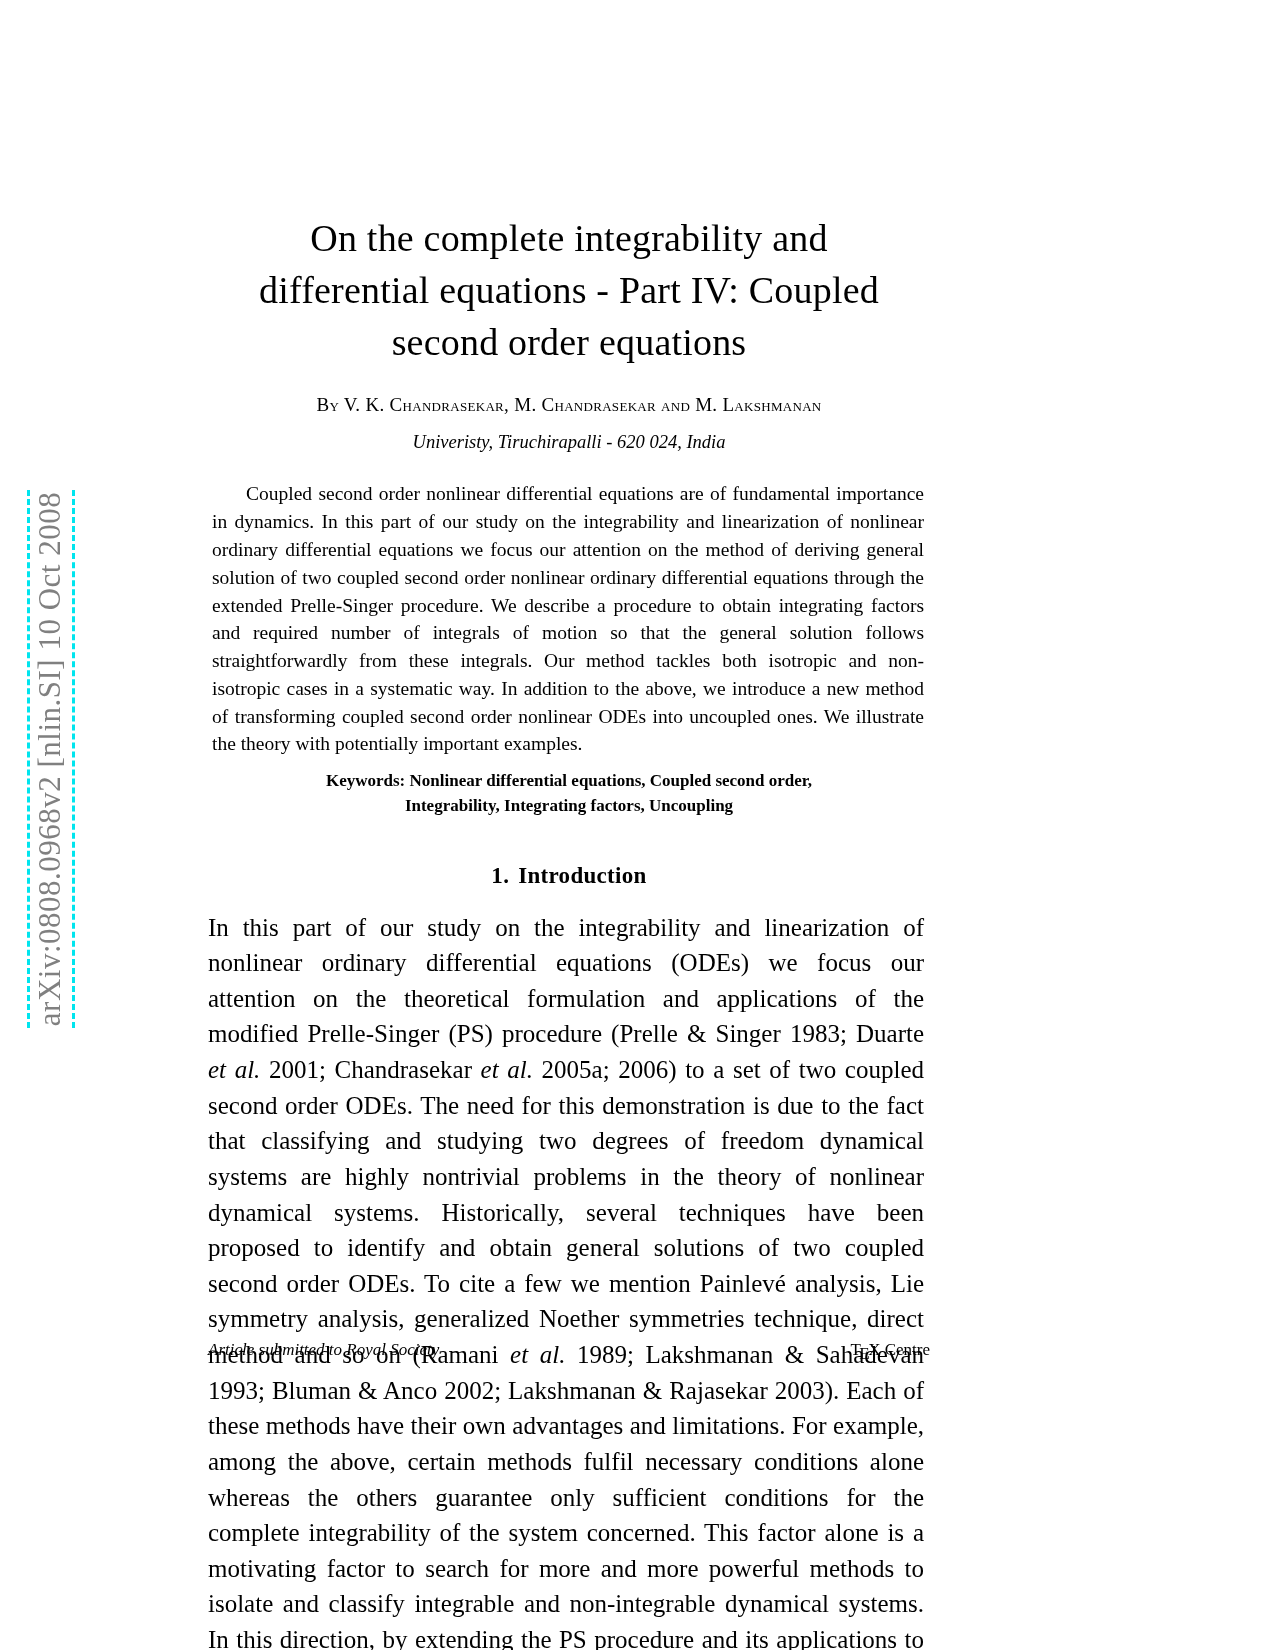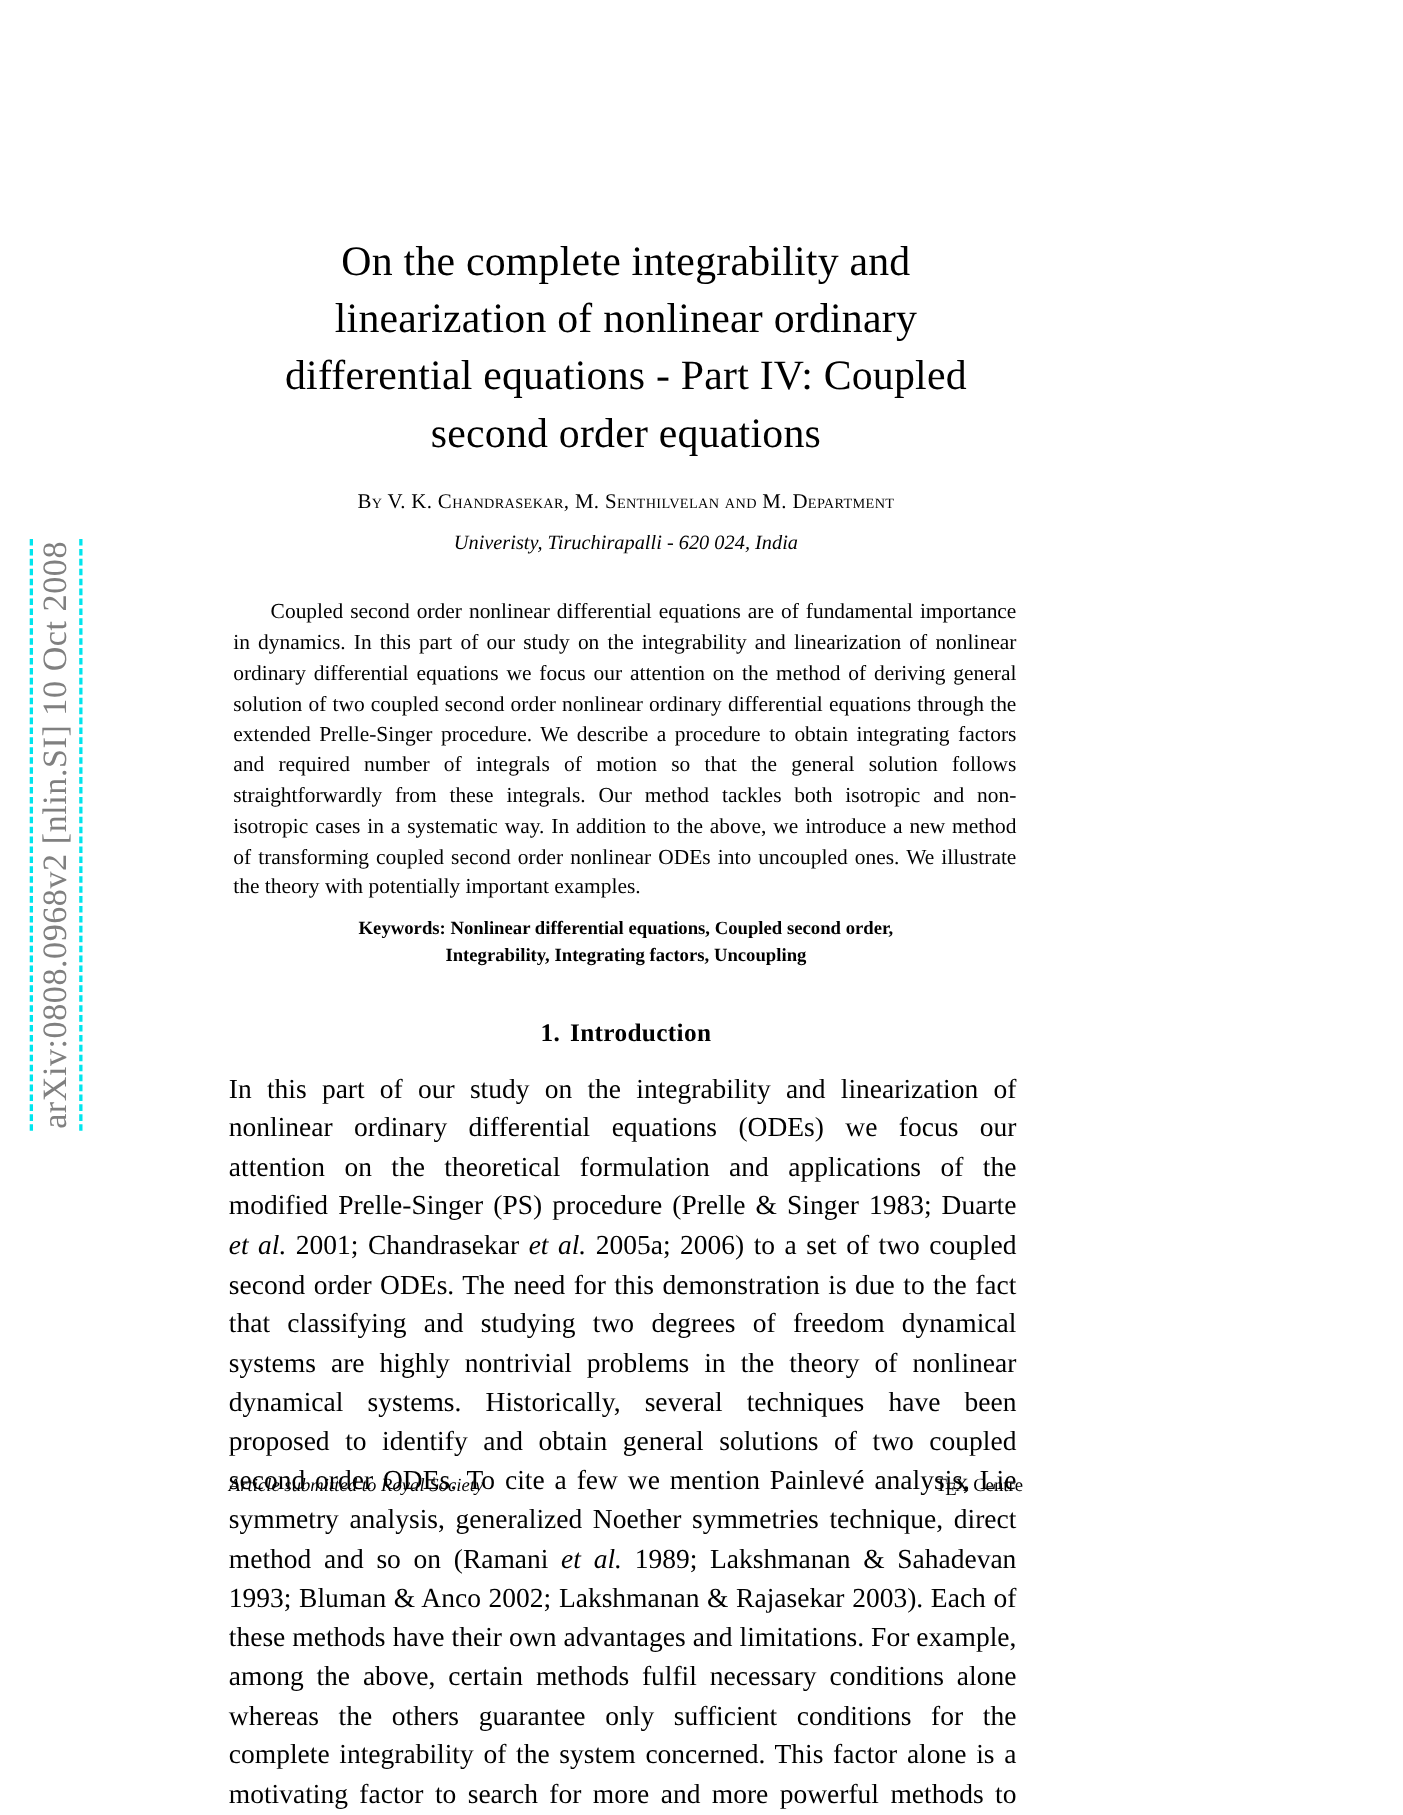--- a/index.html
+++ b/index.html
@@ -75,21 +75,21 @@
     margin-top: 13px;
     text-align: center;
     font-style: italic;
     font-size: 18.5px;
     line-height: 1.42;
   }
   #affiliation .aline { display: block; }
 
   
   #abstract {
-    margin-top: 36px;
+    margin-top: 25px;
     text-align: justify;
     text-justify: inter-word;
     font-size: 19.5px;
     line-height: 1.425;
     text-indent: 34px;
     padding: 0 6px 0 4px;
   }
 
   
   #keywords {
@@ -147,26 +147,25 @@
 <body>
 
 <div id="arxiv-stamp">
   <span class="stamp-inner">arXiv:0808.0968v2  [nlin.SI]  10 Oct 2008</span>
 </div>
 
 <div id="page">
 
   <h1 id="title">
     <span class="tline">On the complete integrability and</span>
-    <span class="tline">linearization of nonlinear ordinary</span>
     <span class="tline">differential equations - Part IV: Coupled</span>
     <span class="tline">second order equations</span>
   </h1>
 
-  <div id="authors">By V. K. Chandrasekar, M. Senthilvelan and M. Department</div>
+  <div id="authors">By V. K. Chandrasekar, M. Chandrasekar and M. Lakshmanan</div>
 
   <div id="affiliation">
     <span class="aline">Univeristy, Tiruchirapalli - 620 024, India</span>
   </div>
 
   <div id="abstract">Coupled second order nonlinear differential equations are of fundamental importance in dynamics. In this part of our study on the integrability and linearization of nonlinear ordinary differential equations we focus our attention on the method of deriving general solution of two coupled second order nonlinear ordinary differential equations through the extended Prelle-Singer procedure. We describe a procedure to obtain integrating factors and required number of integrals of motion so that the general solution follows straightforwardly from these integrals. Our method tackles both isotropic and non-isotropic cases in a systematic way. In addition to the above, we introduce a new method of transforming coupled second order nonlinear ODEs into uncoupled ones. We illustrate the theory with potentially important examples.</div>
 
   <div id="keywords">
     <span class="kline">Keywords: Nonlinear differential equations, Coupled second order,</span>
     <span class="kline">Integrability, Integrating factors, Uncoupling</span>

